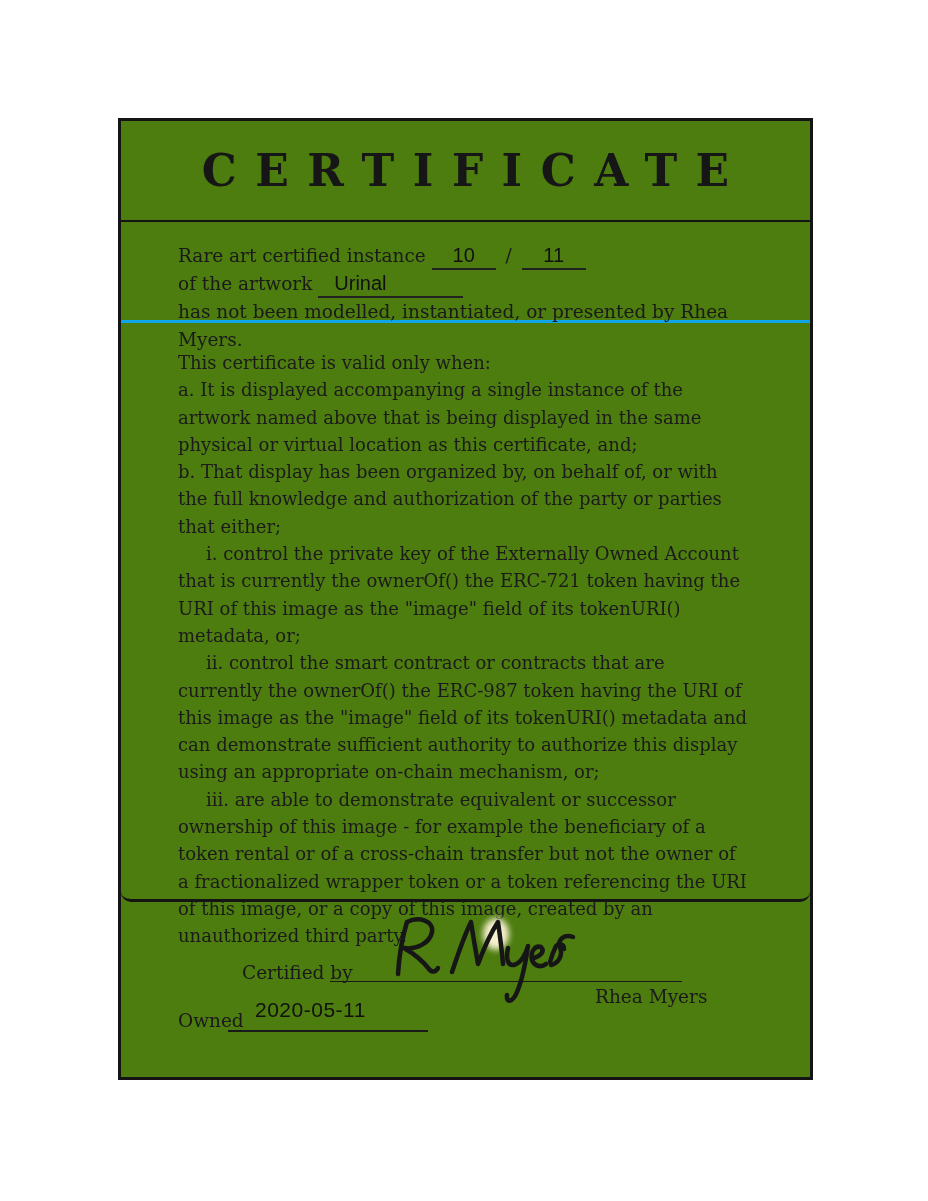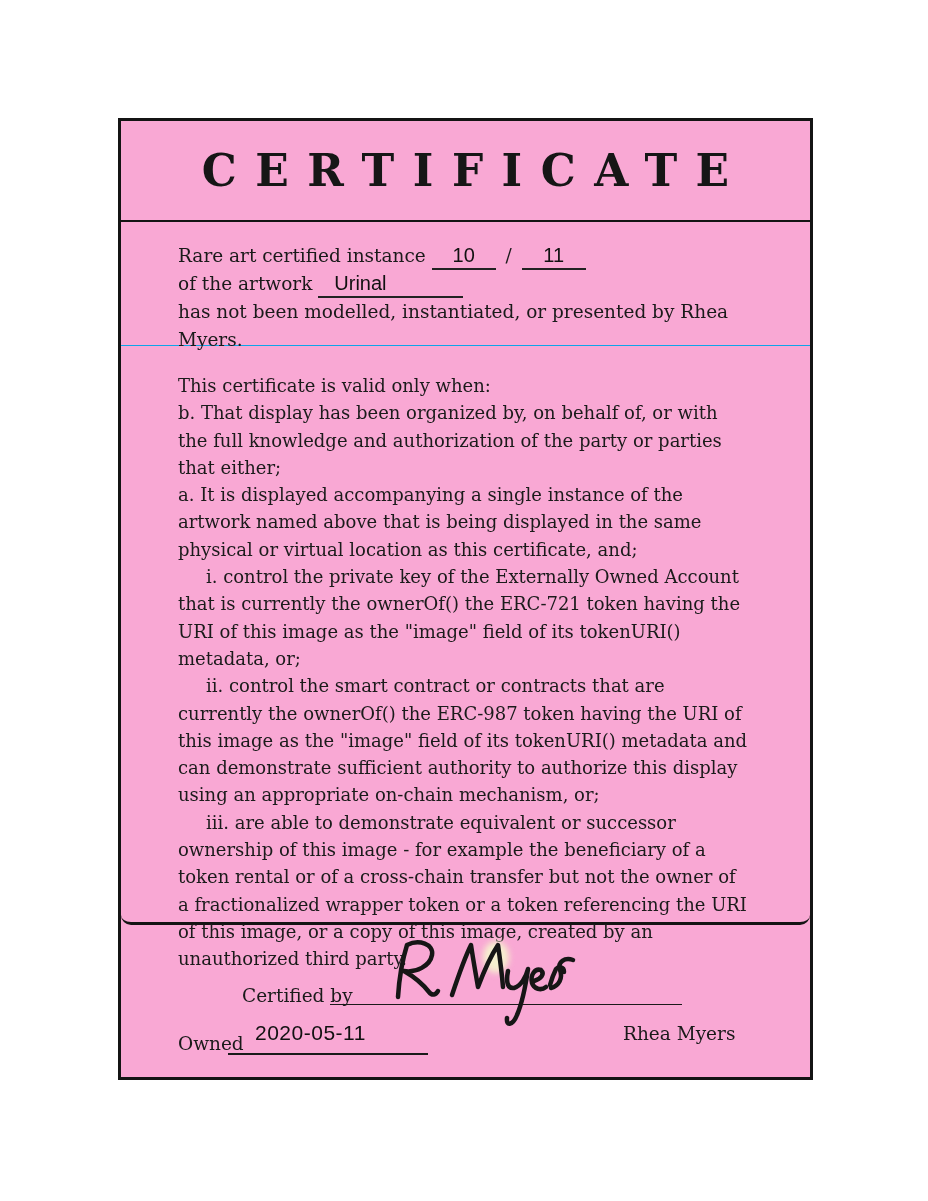--- a/index.html
+++ b/index.html
@@ -7,37 +7,37 @@
   body {
     width: 928px; height: 1201px;
     position: relative;
     font-family: "DejaVu Serif", "Liberation Serif", serif;
     color: #1a1a1a;
   }
   .certificate {
     position: absolute; left: 118px; top: 118px;
     width: 695px; height: 962px;
     border: 3px solid #141414;
-    background: #f9a8d4;
+    background: #4d7c0f;
   }
   
   .sec-title {
     height: 101px;
     border-bottom: 2px solid #141414;
     display: flex; align-items: center; justify-content: center;
   }
   .cert-title {
     font-size: 44px; font-weight: bold;
     letter-spacing: 0.42em; text-indent: 0.42em;
     color: #161616; white-space: nowrap;
   }
   
   .sec-instance {
-    height: 124px;
-    border-bottom: 1px solid #0ea5e9;
+    height: 101px;
+    border-bottom: 3px solid #0ea5e9;
     padding: 20px 60px 0 57px;
     font-size: 18.5px; line-height: 27.5px;
   }
   .blank {
     display: inline-block;
     border-bottom: 2px solid #222;
     font-family: "Liberation Sans", sans-serif;
     font-size: 20px; line-height: 24px;
     text-align: center;
     vertical-align: baseline;
@@ -59,21 +59,21 @@
   .sec-body p { margin: 0; }
   .sec-body p.indent { text-indent: 28px; }
   
   .sec-sign { position: relative; height: 112px; font-size: 18.5px; }
   .certified-label { position: absolute; left: 121px; top: 60px; }
   .sig-line {
     position: absolute; left: 209px; top: 79px;
     width: 352px; height: 0;
     border-top: 1.5px solid #1a1a1a;
   }
-  .printed-name { position: absolute; left: 502px; top: 84px; margin-top: 14px; }
+  .printed-name { position: absolute; left: 474px; top: 84px; }
   .sig-smudge {
     position: absolute; left: 362px; top: 16px;
     width: 26px; height: 32px;
     background: #f6f0cf; border-radius: 50%;
     filter: blur(3px);
   }
   .sig-svg { position: absolute; left: 255px; top: 12px; }
   .date-label { position: absolute; left: 57px; top: 108px; }
   .date-line {
     position: absolute; left: 107px; top: 128px;
@@ -104,22 +104,22 @@
     </div>
     <div>
       <span>of the artwork</span>
       <span class="blank wide">Urinal</span>
     </div>
     <div>has not been modelled, instantiated, or presented by Rhea Myers.</div>
   </div>
 
   <div class="sec-body">
     <p>This certificate is valid only when:</p>
+    <p>a. It is displayed accompanying a single instance of the artwork named above that is being displayed in the same physical or virtual location as this certificate, and;</p>
     <p>b. That display has been organized by, on behalf of, or with the full knowledge and authorization of the party or parties that either;</p>
-    <p>a. It is displayed accompanying a single instance of the artwork named above that is being displayed in the same physical or virtual location as this certificate, and;</p>
     <p class="indent">i. control the private key of the Externally Owned Account that is currently the ownerOf() the ERC-721 token having the URI of this image as the "image" field of its tokenURI() metadata, or;</p>
     <p class="indent">ii. control the smart contract or contracts that are currently the ownerOf() the ERC-987 token having the URI of this image as the "image" field of its tokenURI() metadata and can demonstrate sufficient authority to authorize this display using an appropriate on-chain mechanism, or;</p>
     <p class="indent">iii. are able to demonstrate equivalent or successor ownership of this image - for example the beneficiary of a token rental or of a cross-chain transfer but not the owner of a fractionalized wrapper token or a token referencing the URI of this image, or a copy of this image, created by an unauthorized third party.</p>
   </div>
 
   <div class="sec-sign">
     <span class="certified-label">Certified by</span>
     <div class="sig-smudge"></div>
     <div class="sig-line"></div>
 

